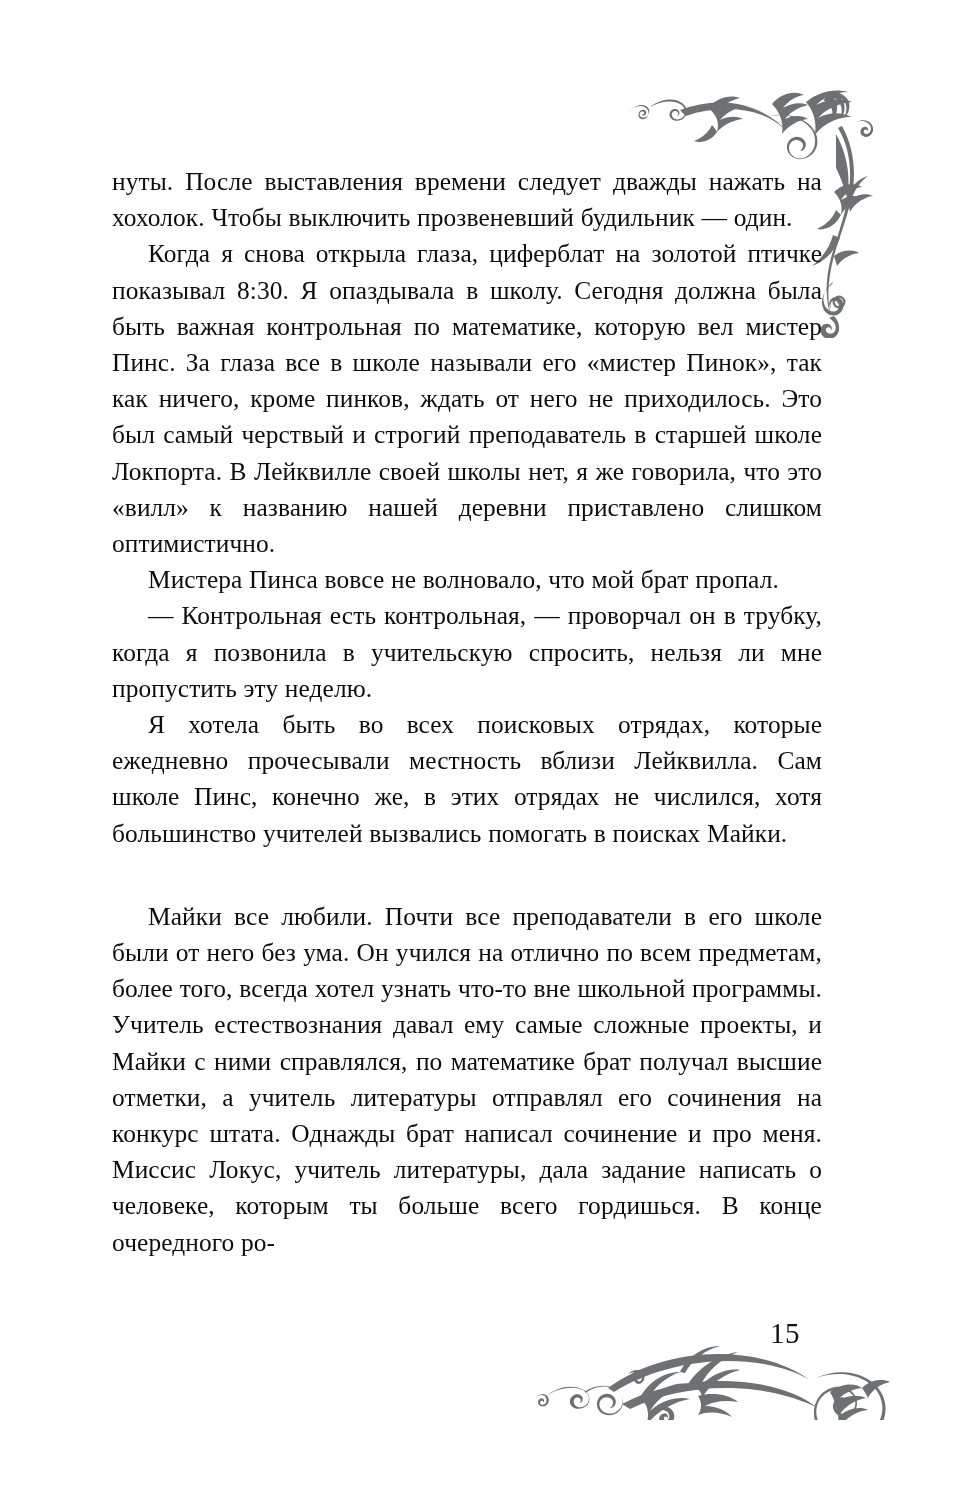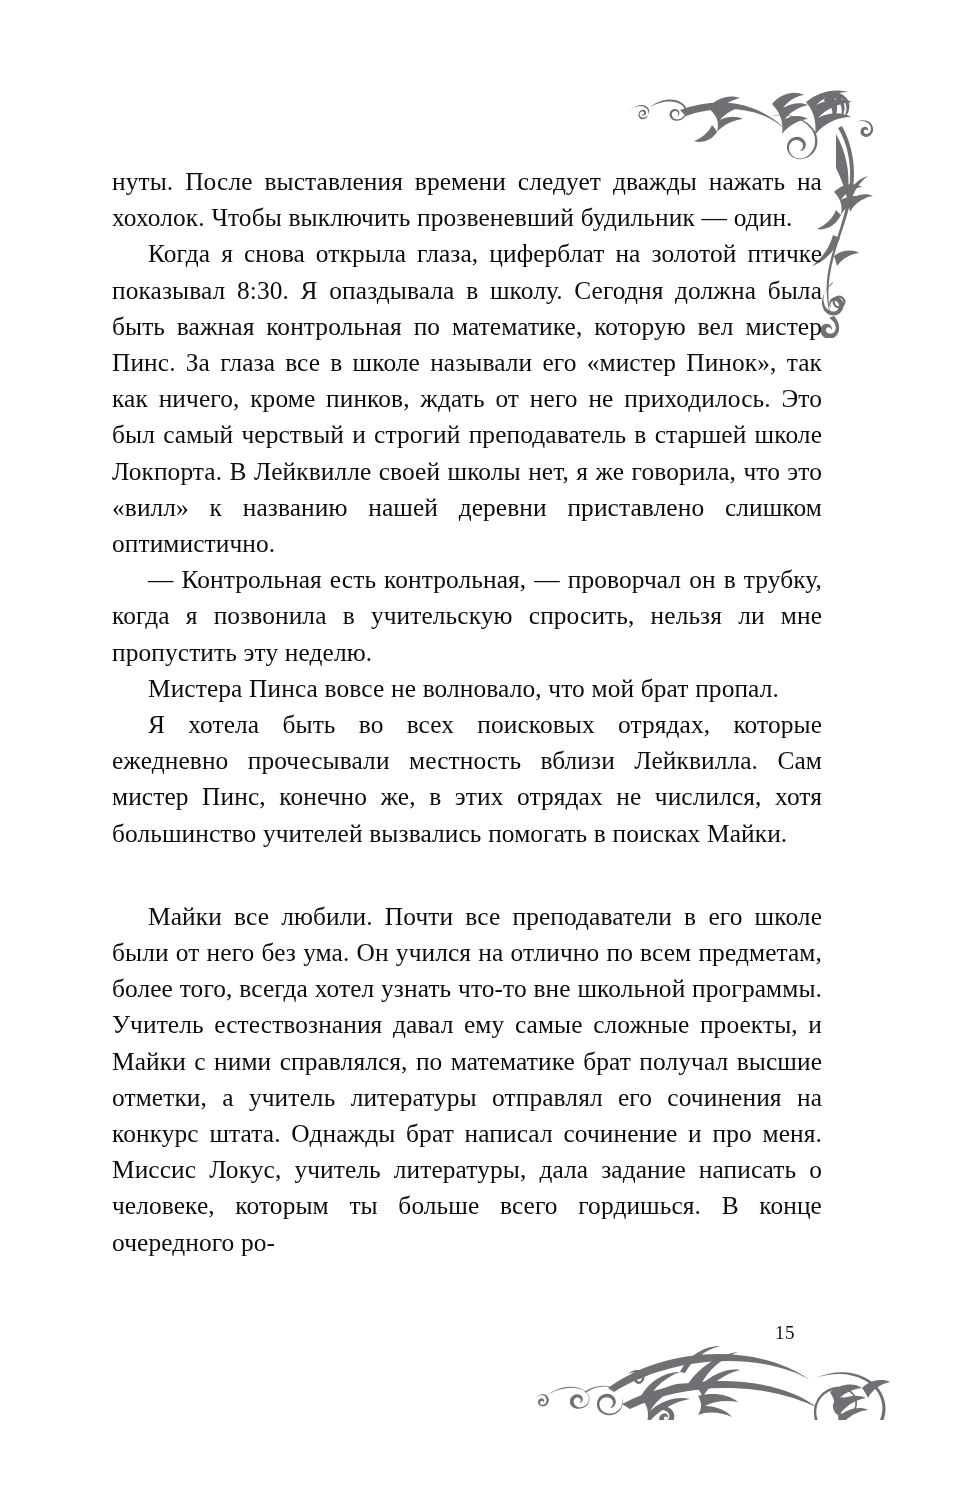--- a/index.html
+++ b/index.html
@@ -81,21 +81,21 @@
     width: 400px;
     height: 128px;
   }
   #page-number {
     position: absolute;
     left: 225px;
     top: 24px;
     width: 60px;
     text-align: center;
     font-family: "Liberation Serif", "DejaVu Serif", serif;
-    font-size: 19px;
+    font-size: 29px;
     line-height: 34px;
     color: #101010;
     letter-spacing: 0.5px;
   }
 </style>
 </head>
 <body>
 
 <div id="page">
 
@@ -162,23 +162,23 @@
                  C208.8,246.6 213.6,246 215.2,242.4 C217,238.2 214,232.6 209,230 C210.6,229.2 212.4,228.6 214,228 Z"></path>
 
         <circle cx="219" cy="214" r="5.4" fill="none" stroke="#6e7073" stroke-width="2.2"></circle>
       </g>
     </svg>
   </div>
 
   <div id="text-column">
     <p class="para cont">нуты. После выставления времени следует дважды нажать на хохолок. Чтобы выключить прозвеневший будильник — один.</p>
     <p class="para indent">Когда я снова открыла глаза, циферблат на золотой птичке показывал 8:30. Я опаздывала в школу. Сегодня должна была быть важная контрольная по математике, которую вел мистер Пинс. За глаза все в школе называли его «мистер Пинок», так как ничего, кроме пинков, ждать от него не приходилось. Это был самый черствый и строгий преподаватель в старшей школе Локпорта. В Лейквилле своей школы нет, я же говорила, что это «вилл» к названию нашей деревни приставлено слишком оптимистично.</p>
+    <p class="para indent">Мистера Пинса вовсе не волновало, что мой брат пропал.</p>
     <p class="para indent">— Контрольная есть контрольная, — проворчал он в трубку, когда я позвонила в учительскую спросить, нельзя ли мне пропустить эту неделю.</p>
-    <p class="para indent">Мистера Пинса вовсе не волновало, что мой брат пропал.</p>
-    <p class="para indent">Я хотела быть во всех поисковых отрядах, которые ежедневно прочесывали местность вблизи Лейквилла. Сам мистер Пинс, конечно же, в этих отрядах не числился, хотя большинство учителей вызвались помогать в поисках Майки.</p>
+    <p class="para indent">Я хотела быть во всех поисковых отрядах, которые ежедневно прочесывали местность вблизи Лейквилла. Сам школе Пинс, конечно же, в этих отрядах не числился, хотя большинство учителей вызвались помогать в поисках Майки.</p>
     <p class="para indent">Майки все любили. Почти все преподаватели в его школе были от него без ума. Он учился на отлично по всем предметам, более того, всегда хотел узнать что-то вне школьной программы. Учитель естествознания давал ему самые сложные проекты, и Майки с ними справлялся, по математике брат получал высшие отметки, а учитель литературы отправлял его сочинения на конкурс штата. Однажды брат написал сочинение и про меня. Миссис Локус, учитель литературы, дала задание написать о человеке, которым ты больше всего гордишься. В конце очередного ро-</p>
   </div>
 
   <div id="footer">
     <svg viewBox="0 0 400 128" xmlns="http://www.w3.org/2000/svg" aria-hidden="true">
       <g fill="#6e7073" stroke="none">
 
         <path d="M4,108 C8,101 15,100 18,105 C21,110 16,116 11,114 C7,112.6 7,107 11,106.4
                  C13.6,106 15,108.6 13.6,110.4 C13.2,108.8 11.6,108.4 10.6,109.4 C9.4,110.6 10.4,113 12.8,112.8
                  C16,112.4 17.6,108.4 15.8,105.4 C13.6,101.6 7.6,102.4 4,108 Z"></path>

